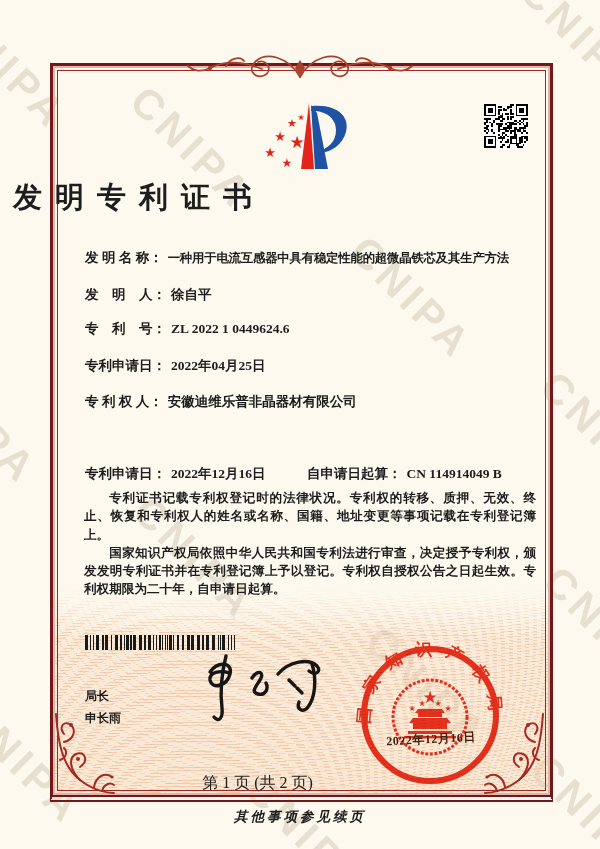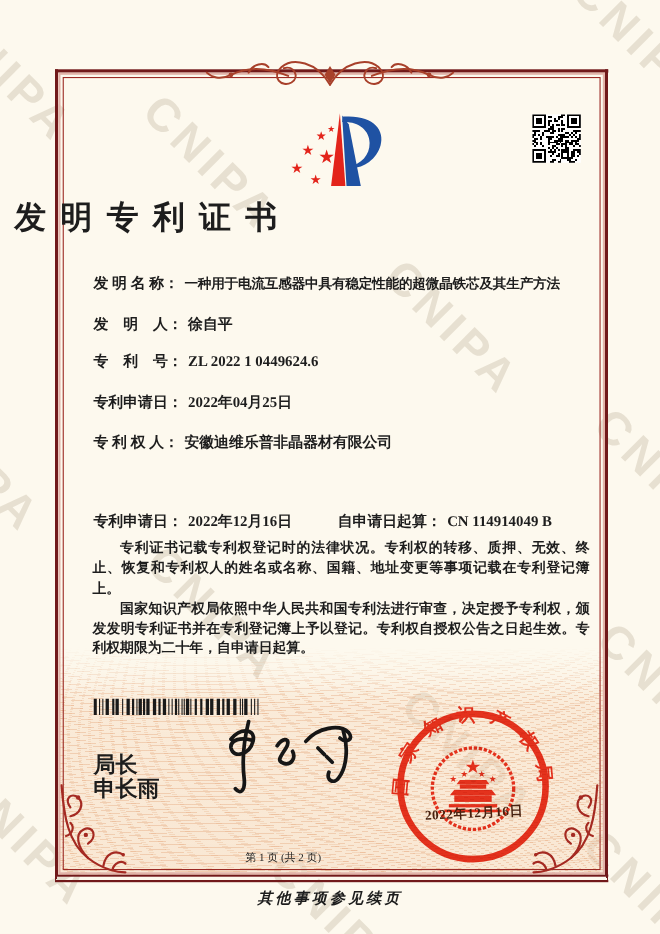--- a/index.html
+++ b/index.html
@@ -44,26 +44,26 @@
   .row .pair2{position:absolute;left:222px;top:0;white-space:nowrap;}
 
   
   .body-text{position:absolute;left:84px;top:489px;width:452px;z-index:4;
              font-size:12.6px;font-weight:600;line-height:18.3px;text-align:justify;}
   .body-text p{margin:0;text-indent:2em;}
 
   
   .barcode{position:absolute;left:85px;top:635px;z-index:4;}
   .signer{position:absolute;left:85px;top:685px;z-index:4;
-          font-family:Liberation Serif, serif;font-weight:bold;font-size:20px;line-height:22px;}
+          font-family:Liberation Serif, serif;font-weight:bold;font-size:12px;line-height:22px;}
   .signature{position:absolute;left:192px;top:642px;z-index:5;}
   .seal{position:absolute;left:355px;top:640px;z-index:5;mix-blend-mode:multiply;}
   .seal-date{position:absolute;left:366px;top:731px;width:130px;text-align:center;z-index:6;
              font-size:12px;font-weight:bold;color:#47200f;transform:rotate(-3deg);letter-spacing:.5px;}
-  .page-no{position:absolute;left:0;top:773px;width:515px;text-align:center;font-size:10px;z-index:4;}
+  .page-no{position:absolute;left:0;top:773px;width:515px;text-align:center;font-size:16px;z-index:4;}
   .foot-note{position:absolute;left:0;top:808px;width:600px;text-align:center;z-index:4;
              font-size:13.5px;font-style:italic;font-weight:600;letter-spacing:3px;font-family:Liberation Mono, monospace;}
 </style>
 </head>
 <body>
 
 <div class="page">
 
   <span class="wm" style="left:-70px;top:44px">CNIPA</span>
   <span class="wm" style="left:505px;top:14px">CNIPA</span>

